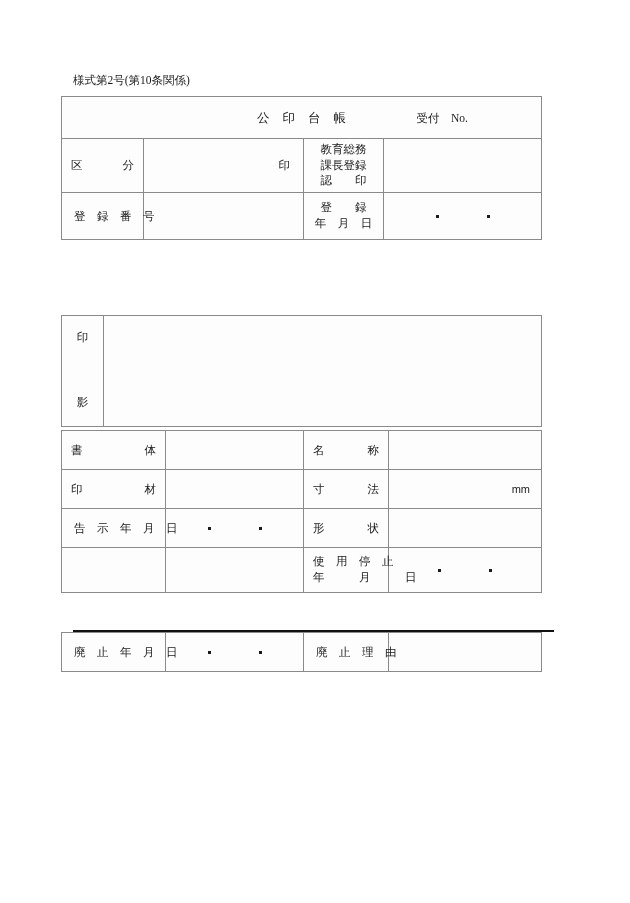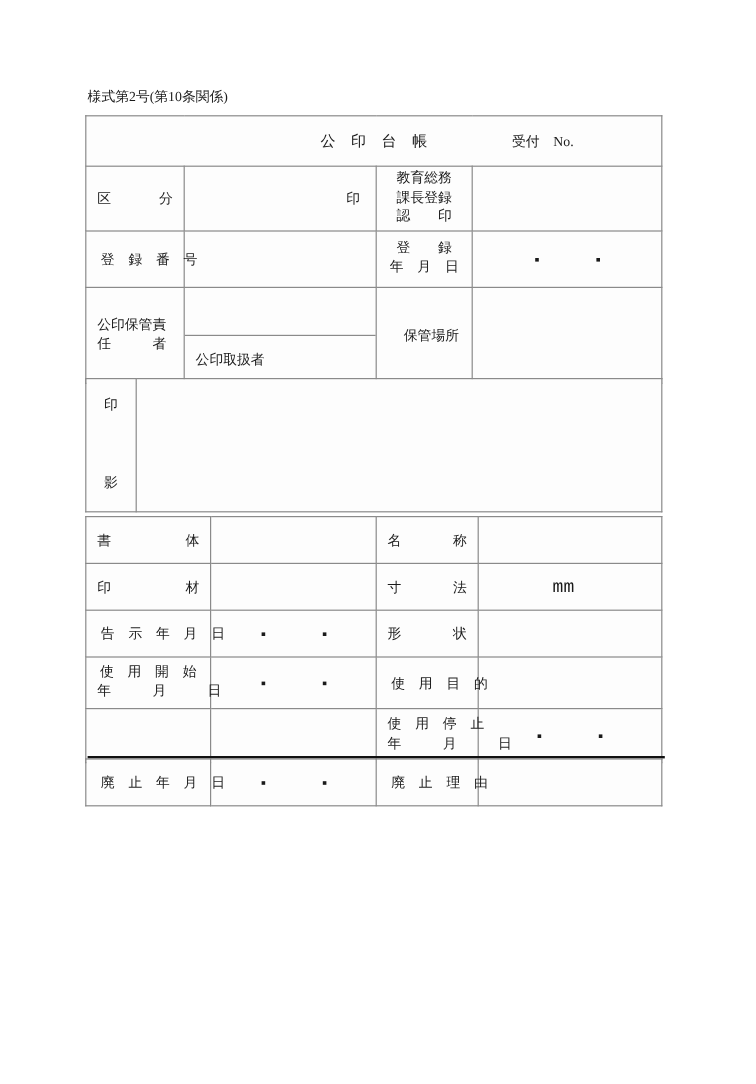--- a/index.html
+++ b/index.html
@@ -29,21 +29,21 @@
     left: 73px;
     top: 73px;
     font-size: 11.5px;
     letter-spacing: 0px;
     white-space: nowrap;
   }
 
   
   .tbl {
     position: absolute;
-    left: 71px;
+    left: 61px;
     width: 480px;
     border-collapse: collapse;
     table-layout: fixed;
   }
   .tbl td {
     border: 1px solid #8a8a8a;
     font-size: 11.5px;
     padding: 0;
     vertical-align: middle;
     background: #fdfdfd;
@@ -140,24 +140,24 @@
     letter-spacing: 0;
   }
   .date-dots .dot {
     display: inline-block;
     width: 3px;
     height: 3px;
     background: #1a1a1a;
   }
 
   .unit-right {
-    text-align: center;
+    text-align: right;
     padding-right: 11px;
-    font-size: 15px;
-    font-family: Liberation Mono, monospace;
+    font-size: 11px;
+    font-family: Liberation Sans, sans-serif;
   }
 
   .tilde {
     text-align: center;
     font-size: 12px;
   }
 
   
   .stamp-right {
     text-align: right;
@@ -236,50 +236,20 @@
           </div>
         </td>
         <td>
           <div class="date-dots">
             <span class="dot"></span>
             <span class="dot"></span>
           </div>
         </td>
       </tr>
 
-      <tr>
-        <td style="height:78px">
-          <div class="stack">
-            <div class="row">
-              <span>公印保管責</span>
-            </div>
-            <div class="row">
-              <span>任　　　者</span>
-            </div>
-          </div>
-        </td>
-        <td style="padding:0">
-          <table class="subtbl">
-            <tbody>
-              <tr>
-                <td style="height:39px"></td>
-              </tr>
-              <tr>
-                <td class="divline" style="height:39px">
-                  <div class="lbl-left">公印取扱者</div>
-                </td>
-              </tr>
-            </tbody>
-          </table>
-        </td>
-        <td>
-          <div class="lbl-center">保管場所</div>
-        </td>
-        <td></td>
-      </tr>
     </tbody>
   </table>
 
   <table class="tbl" id="block-seal">
     <colgroup>
       <col style="width:42px">
       <col style="width:438px">
     </colgroup>
     <tbody>
       <tr>
@@ -351,38 +321,20 @@
         </td>
         <td>
           <div class="lbl">
             <span>形</span>
             <span>状</span>
           </div>
         </td>
         <td></td>
       </tr>
 
-      <tr>
-        <td style="height:42px">
-          <div class="stack">
-            <div class="row-c">使　用　開　始</div>
-            <div class="row-c">年　　　月　　　日</div>
-          </div>
-        </td>
-        <td>
-          <div class="date-dots">
-            <span class="dot"></span>
-            <span class="dot"></span>
-          </div>
-        </td>
-        <td>
-          <div class="lbl-center">使　用　目　的</div>
-        </td>
-        <td></td>
-      </tr>
 
       <tr>
         <td style="height:44px"></td>
         <td></td>
         <td>
           <div class="stack">
             <div class="row-c">使　用　停　止</div>
             <div class="row-c">年　　　月　　　日</div>
           </div>
         </td>

